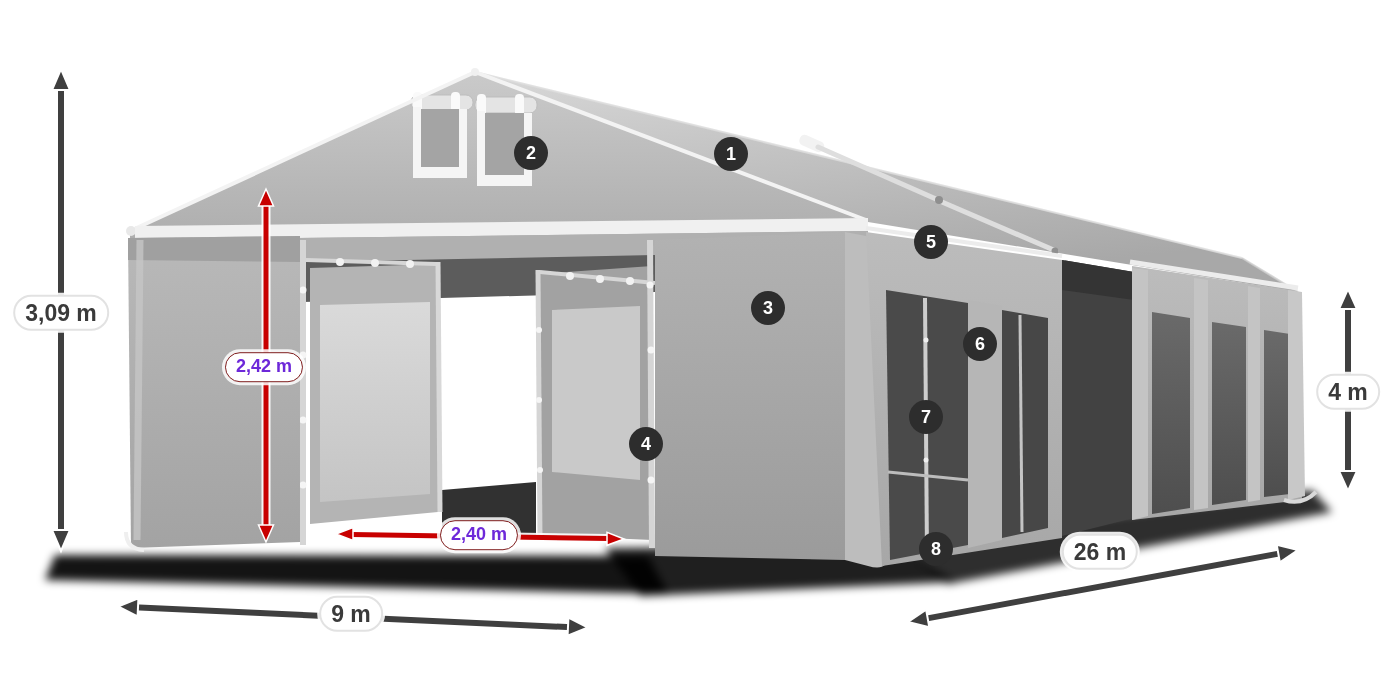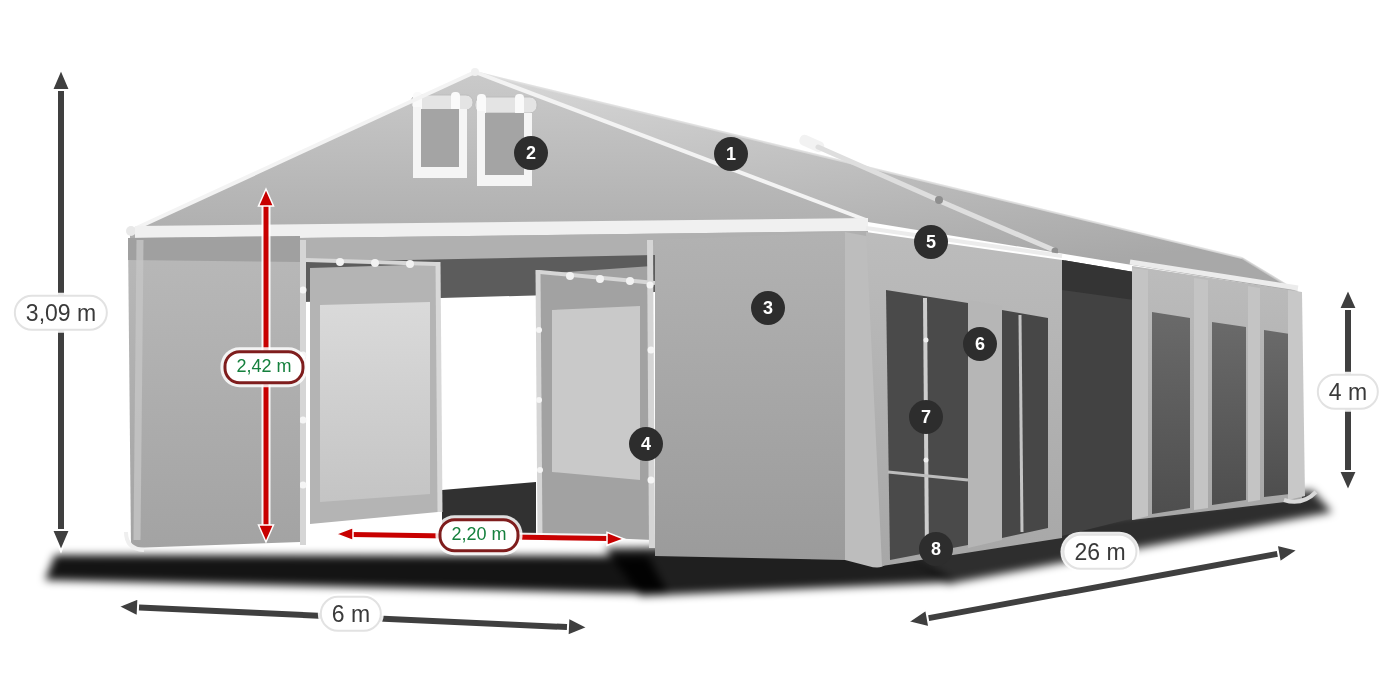--- a/index.html
+++ b/index.html
@@ -8,31 +8,31 @@
     overflow:hidden;font-family:"Liberation Sans",sans-serif;
   }
   .tent-svg{position:absolute;left:0;top:0;z-index:1;}
   .badge{
     position:absolute;z-index:3;width:34px;height:34px;border-radius:50%;
     background:#2d2d2d;color:#ffffff;display:flex;align-items:center;justify-content:center;
     font-weight:bold;font-size:18px;transform:translate(-50%,-50%);
     letter-spacing:0;user-select:none;
   }
   .pill{
-    position:absolute;z-index:2;background:#ffffff;font-weight:normal;
+    position:absolute;z-index:2;background:#ffffff;font-weight:bold;
     transform:translate(-50%,-50%);white-space:nowrap;text-align:right;
   }
   .pill-gray{
     color:#3a3a3a;font-size:23px;line-height:1.15;padding:3px 10px;
     border:2px solid #e2e2e2;border-radius:22px;
     box-shadow:0 0 0 2px rgba(255,255,255,.9);
   }
   .pill-red{
-    color:#15803d;font-size:18px;line-height:1.2;padding:3px 10px;
-    border:3px solid #7f1d1d;border-radius:16px;
+    color:#6d28d9;font-size:18px;line-height:1.2;padding:3px 10px;
+    border:1px solid #7f1d1d;border-radius:16px;
     box-shadow:0 0 0 3px rgba(255,255,255,.85);
   }
 </style>
 </head>
 <body>
 
 <div class="stage">
 
   <svg class="tent-svg" width="1400" height="700" viewBox="0 0 1400 700">
     <defs>
@@ -244,25 +244,25 @@
       <g>
         <line x1="352" y1="534.4" x2="608" y2="538.6" stroke="#ffffff" stroke-width="9" opacity="0.9"></line>
         <line x1="352" y1="534.4" x2="608" y2="538.6" stroke="#c80000" stroke-width="5"></line>
         <polygon points="336,534 353,527.5 353,540.5" fill="#c80000" stroke="#ffffff" stroke-width="1.5"></polygon>
         <polygon points="624,539 607,532.3 607,545.3" fill="#c80000" stroke="#ffffff" stroke-width="1.5"></polygon>
       </g>
     </g>
   </svg>
 
   <div class="pill pill-gray" style="left:61px;top:313px">3,09 m</div>
-  <div class="pill pill-gray" style="left:351px;top:614px">6 m</div>
+  <div class="pill pill-gray" style="left:351px;top:614px">9 m</div>
   <div class="pill pill-gray" style="left:1100px;top:552px">26 m</div>
   <div class="pill pill-gray" style="left:1348px;top:392px">4 m</div>
   <div class="pill pill-red" style="left:264px;top:367px">2,42 m</div>
-  <div class="pill pill-red" style="left:479px;top:535px">2,20 m</div>
+  <div class="pill pill-red" style="left:479px;top:535px">2,40 m</div>
 
   <div class="badge" style="left:731px;top:154px">1</div>
   <div class="badge" style="left:531px;top:153px">2</div>
   <div class="badge" style="left:768px;top:308px">3</div>
   <div class="badge" style="left:646px;top:444px">4</div>
   <div class="badge" style="left:931px;top:242px">5</div>
   <div class="badge" style="left:980px;top:344px">6</div>
   <div class="badge" style="left:926px;top:417px">7</div>
   <div class="badge" style="left:936px;top:549px">8</div>
 </div>

